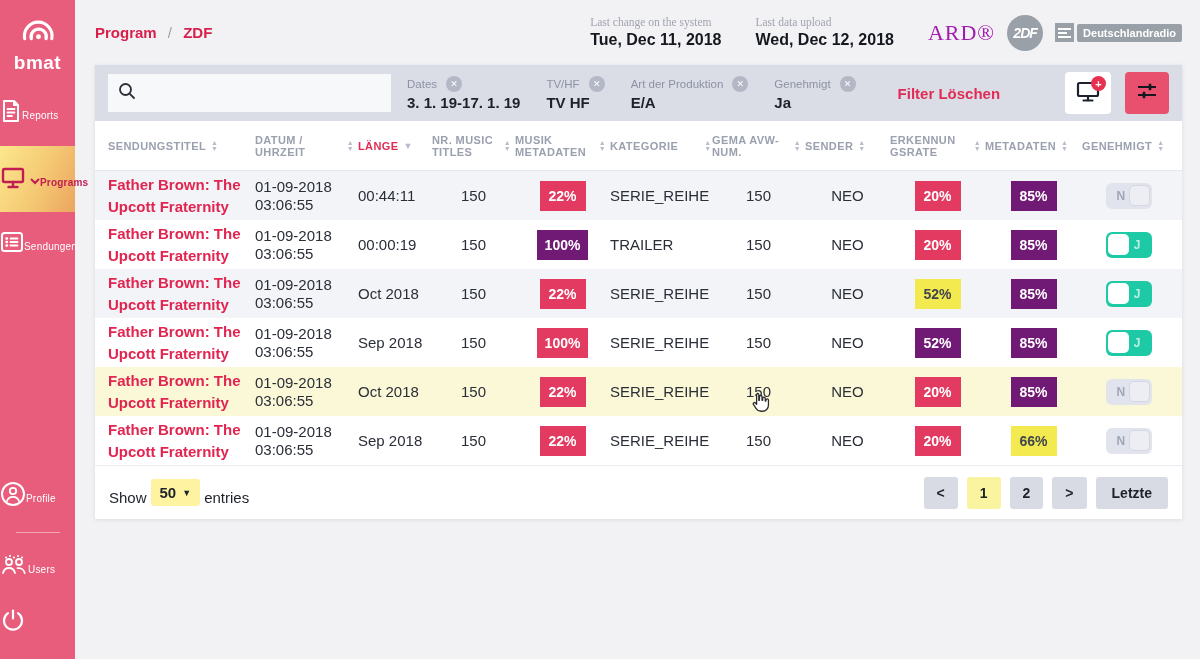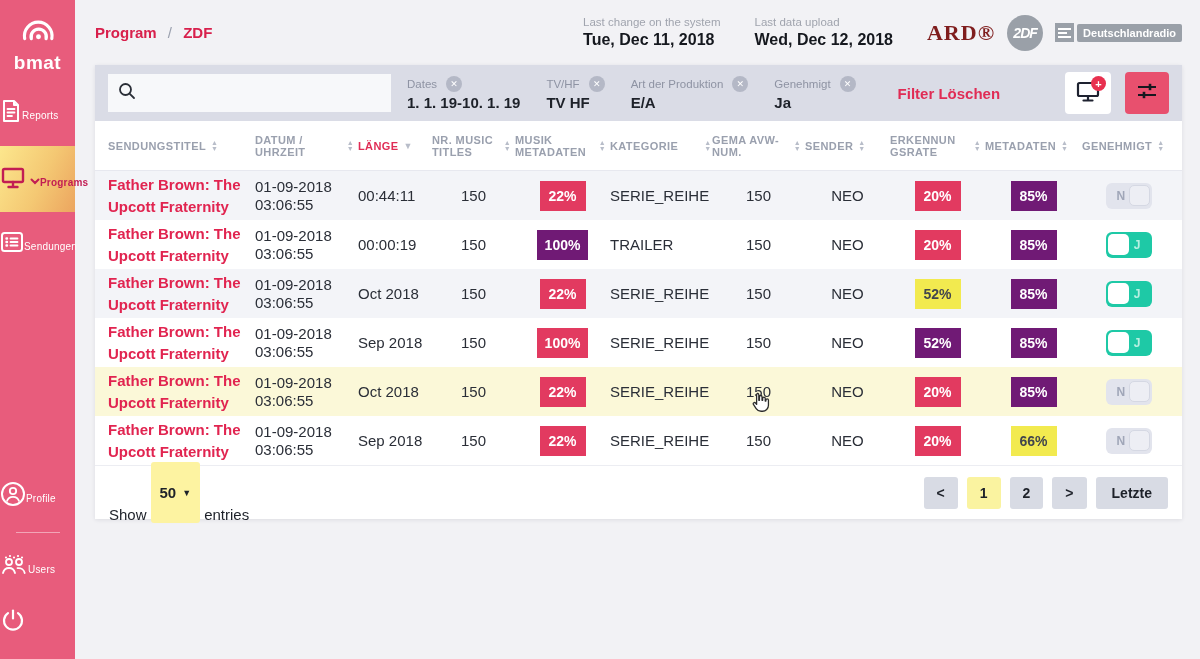--- a/index.html
+++ b/index.html
@@ -34,24 +34,24 @@
   .power-item { padding:16px 0 22px; cursor:pointer; }
 
   
   .main { flex:1; display:flex; flex-direction:column; padding:0 18px 0 20px; }
 
   .topbar { height:65px; display:flex; align-items:center; }
   .breadcrumb { font-size:15px; font-weight:700; margin-right:auto; }
   .breadcrumb .crumb { color:#d8204c; cursor:pointer; }
   .breadcrumb .sep { color:#9aa0ae; font-weight:400; padding:0 7px; }
   .meta-block { margin-right:34px; }
-  .meta-label { font-size:11.5px; color:#a0a4ae; margin-bottom:3px; }
+  .meta-label { font-size:11.5px; color:#a0a4ae; margin-bottom:3px;font-family:Liberation Serif, serif; }
   .meta-value { font-size:16px; font-weight:700; color:#15181e; }
   .logos { display:flex; align-items:center; gap:12px; }
-  .ard-logo { font-family:"Liberation Serif",serif; font-weight:700; font-size:22px; color:#7f1d1d; letter-spacing:1px; }
+  .ard-logo { font-family:"Liberation Serif",serif; font-weight:400; font-size:22px; color:#a21caf; letter-spacing:1px; }
   .zdf-logo {
     width:36px; height:36px; border-radius:50%; background:#9aa0a8;
     display:flex; align-items:center; justify-content:center;
     color:#fff; font-weight:700; font-size:14px; font-style:italic; letter-spacing:-1px;
   }
   .dlr-logo { display:flex; align-items:center; gap:3px; }
   .dlr-mark { width:19px; height:19px; background:#9aa0a8; display:flex; flex-direction:column; justify-content:center; gap:2px; padding:0 3px; }
   .dlr-mark i { display:block; height:2px; background:#fff; }
   .dlr-mark i:nth-child(2){ width:70%; }
   .dlr-box { background:#9aa0a8; color:#fff; font-size:11px; font-weight:700; padding:3px 6px; border-radius:2px; }
@@ -119,21 +119,21 @@
   .toggle.n { background:#e2e4ed; }
   .toggle.n .letter { color:#a0a6b8; font-size:12px; font-weight:700; margin-left:9px; }
   .toggle.n .knob { width:21px; height:21px; border-radius:5px; background:#edeef4; border:1px solid #d5d8e3; }
   .toggle.j { background:#1ec9a6; }
   .toggle.j .letter { color:#b9f0e2; font-size:12px; font-weight:700; margin-right:9px; }
   .toggle.j .knob { width:21px; height:21px; border-radius:5px; background:#fff; }
 
   
   .tfoot { height:54px; display:flex; align-items:center; padding:0 14px; border-top:1px solid #ecedf2; }
   .show-group { display:flex; align-items:flex-end; gap:4px; font-size:15px; color:#1d2129; }
-  .page-size { background:#fdf3a1; font-weight:700; padding:22px 9px; border-radius:3px; cursor:pointer;
+  .page-size { background:#fdf3a1; font-weight:700; padding:5px 9px; border-radius:3px; cursor:pointer;
                display:flex; align-items:center; gap:6px; }
   .page-size .caret { font-size:9px; }
   .pagination { margin-left:auto; display:flex; align-items:center; gap:9px; }
   .pg-btn { background:#d8dbe4; border:none; font-family:inherit; font-size:14px; font-weight:700;
             color:#1d2129; padding:8px 13px; border-radius:3px; cursor:pointer; min-width:31px; }
   .pg-btn.muted { color:#8d93a5; }
   .pg-btn.active { background:#faf3a0; }
   .pg-btn.wide { padding:8px 16px; }
 
   
@@ -274,21 +274,21 @@
             </svg>
           </span>
           <input type="text" placeholder="" style="">
         </div>
 
         <div class="chip">
           <div class="chip-top">
             <span class="chip-label">Dates</span>
             <span class="chip-x">✕</span>
           </div>
-          <div class="chip-value">1. 1. 19-10. 1. 19</div>
+          <div class="chip-value">3. 1. 19-17. 1. 19</div>
         </div>
 
         <div class="chip">
           <div class="chip-top">
             <span class="chip-label">TV/HF</span>
             <span class="chip-x">✕</span>
           </div>
           <div class="chip-value">TV HF</div>
         </div>
 

